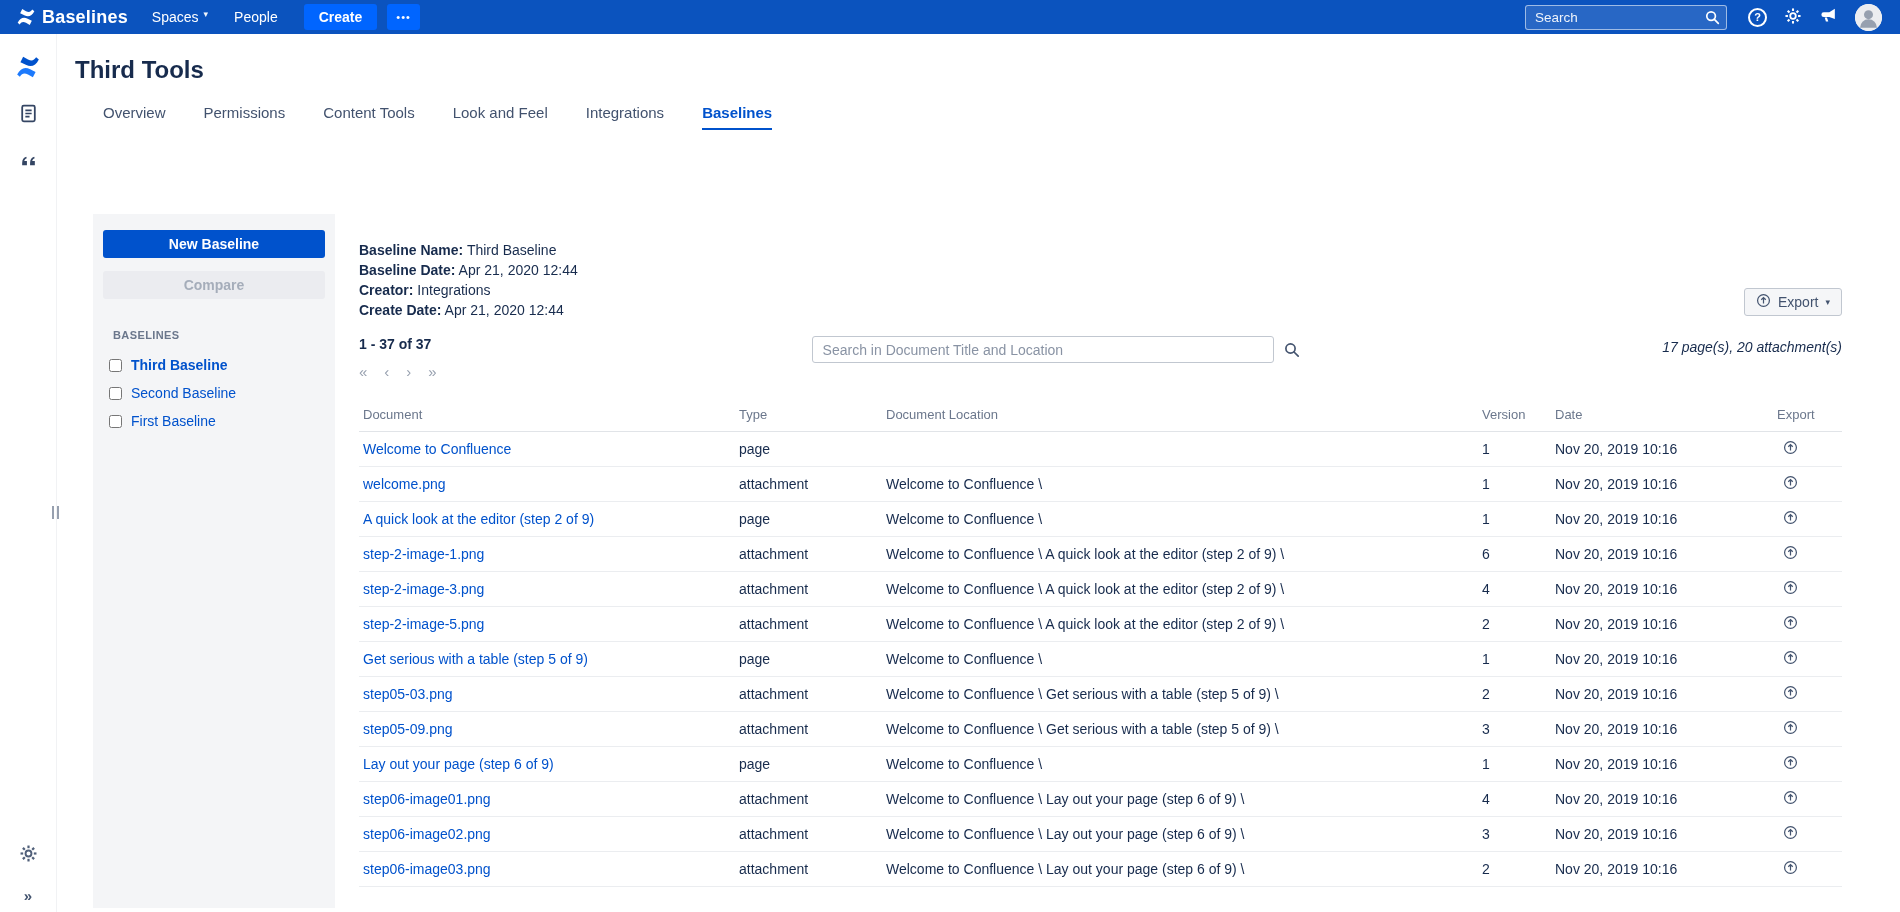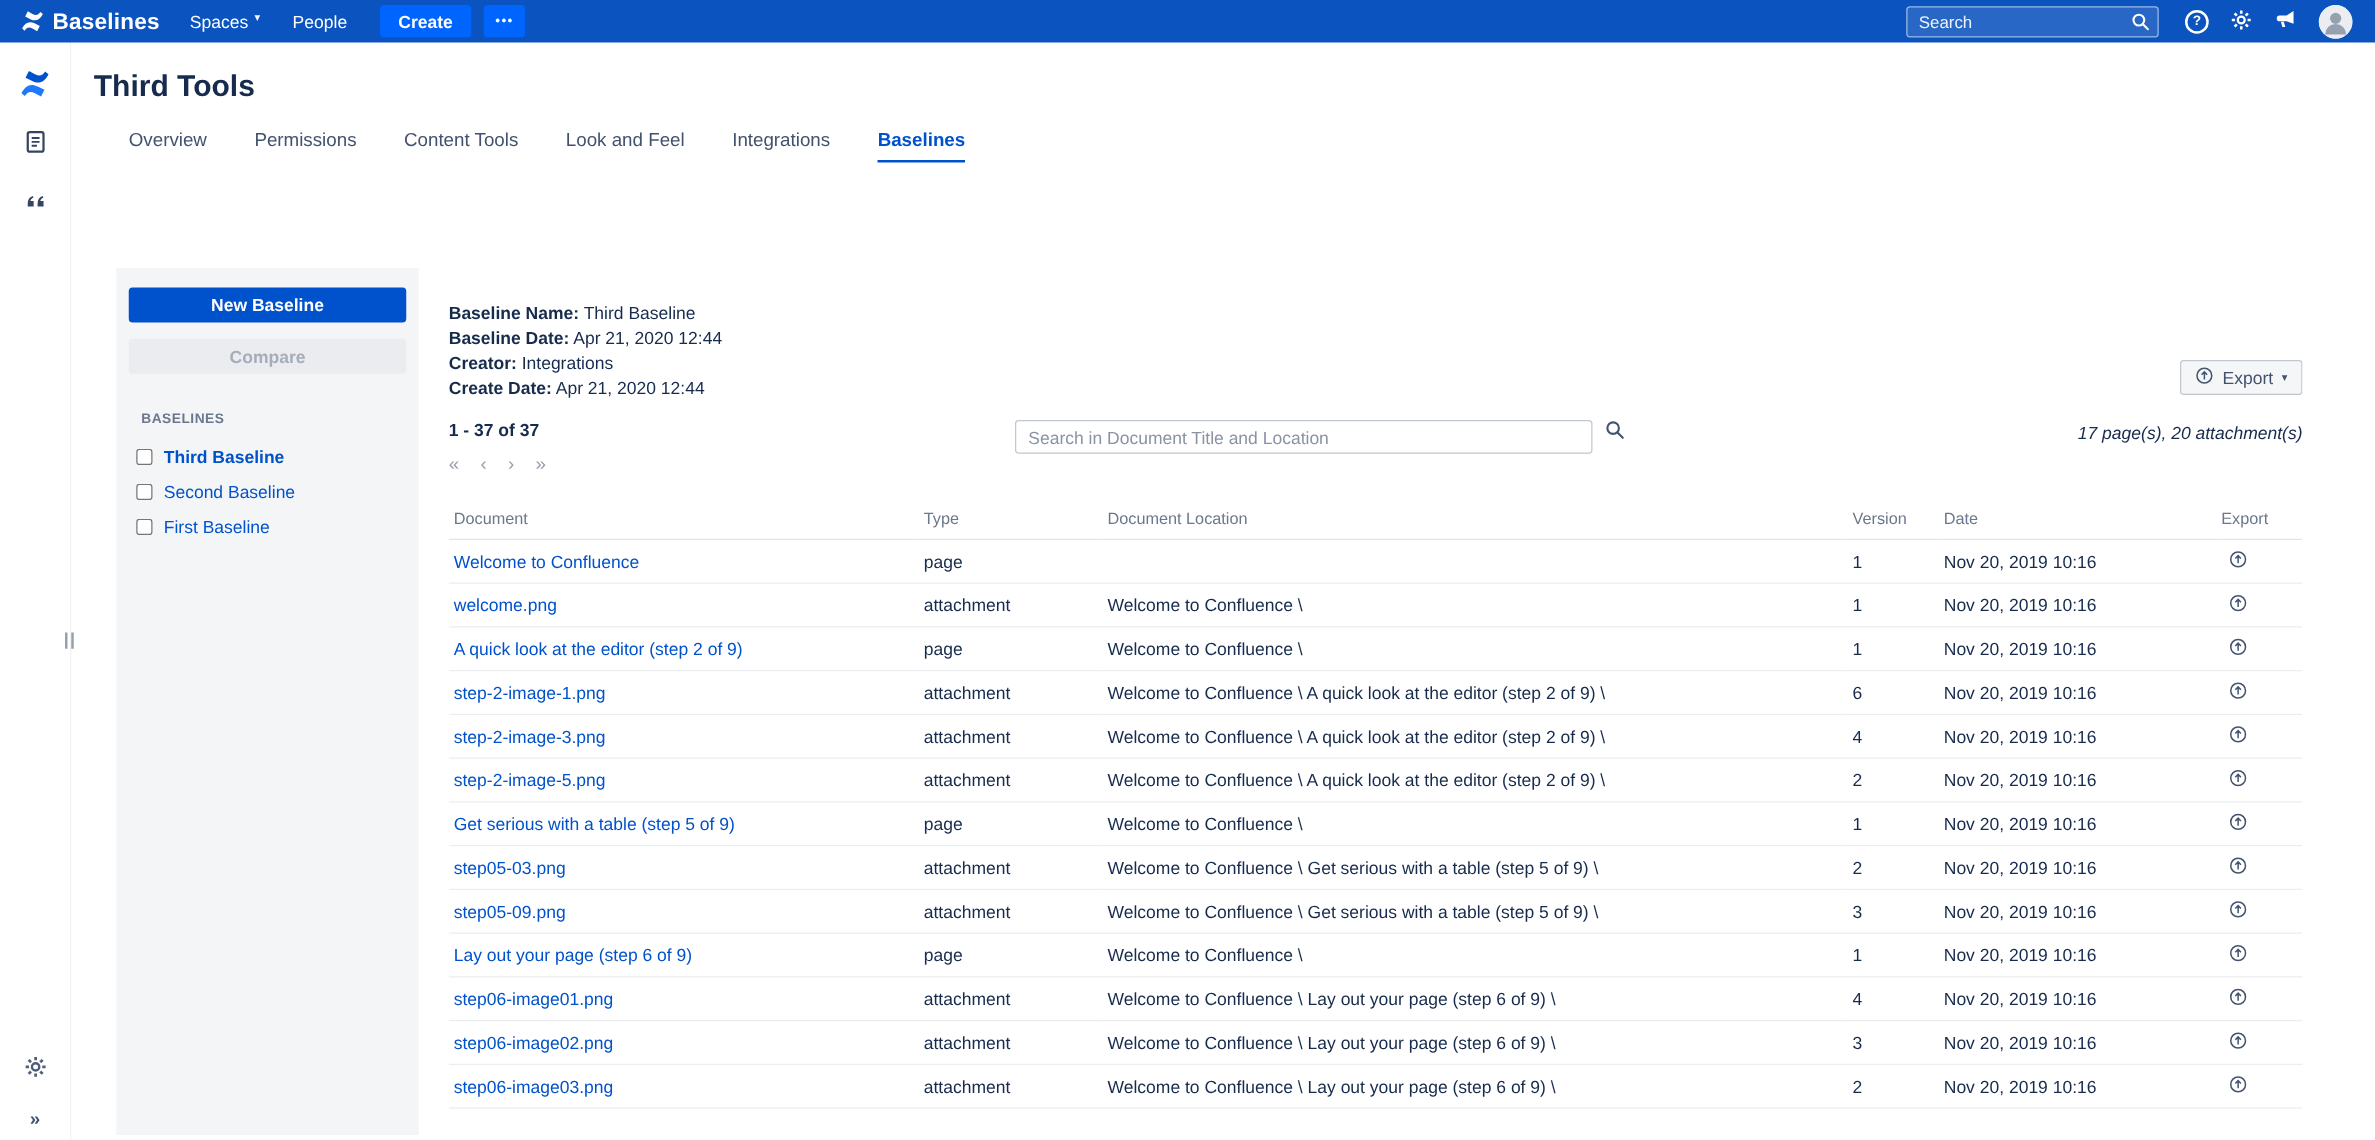--- a/index.html
+++ b/index.html
@@ -73,21 +73,21 @@
   .export-btn{position:absolute;top:74px;right:0;height:28px;display:inline-flex;align-items:center;
     gap:7px;background:#F5F6F8;border:1px solid #C1C7D0;border-radius:3px;padding:0 11px;
     font-size:14px;color:#42526E}
   .export-caret{font-size:9px;color:#42526E}
 
   .list-controls{display:flex;margin-top:16px;align-items:flex-start}
   .lc-left{width:210px;flex-shrink:0}
   .range{font-size:14px;font-weight:700;color:#172B4D}
   .pagination{margin-top:12px;display:flex;gap:17px}
   .page-btn{color:#97A0AF;font-size:15px;line-height:1}
-  .lc-center{flex:1;display:flex;justify-content:center;align-items:flex-start;position:relative;left:-60px}
+  .lc-center{flex:1;display:flex;justify-content:center;align-items:center;position:relative;left:-60px}
   .doc-search{width:462px;height:27px;border:1px solid #C1C7D0;border-radius:3px;font-size:14px;
     padding:0 10px;color:#172B4D;outline:none;background:#fff}
   .doc-search::placeholder{color:#8993A4}
   .doc-search-ic{margin-left:10px;display:inline-flex}
   .lc-right{margin-left:auto;padding-top:2px}
   .summary{font-size:14px;font-style:italic;color:#172B4D}
 
   
   .doc-table{width:100%;border-collapse:collapse;table-layout:fixed;margin-top:22px;font-size:14px}
   .doc-table th{text-align:left;font-weight:400;color:#6B778C;font-size:13px;

